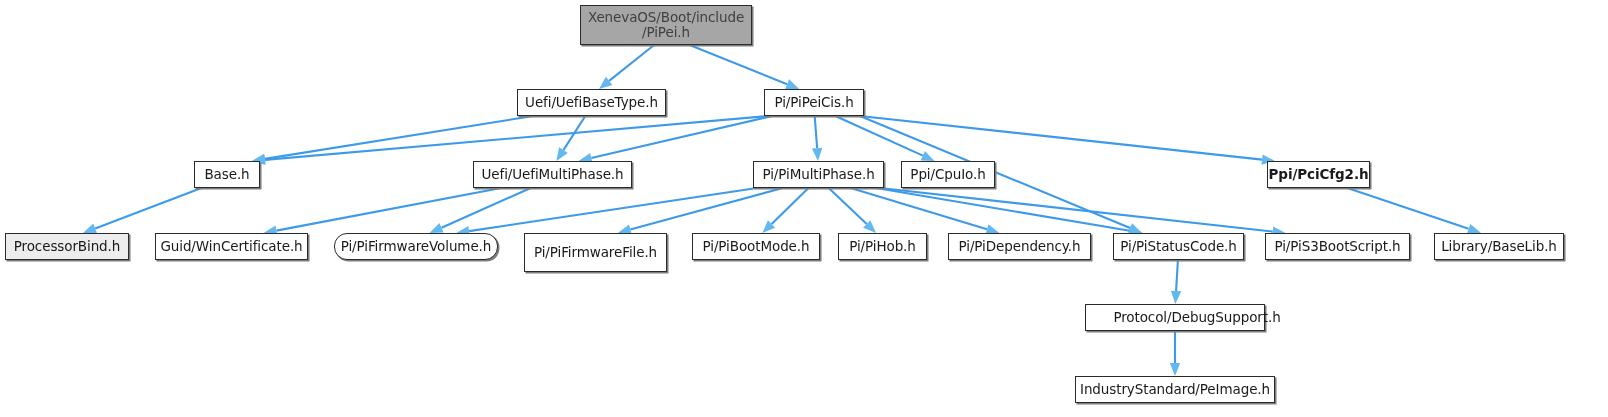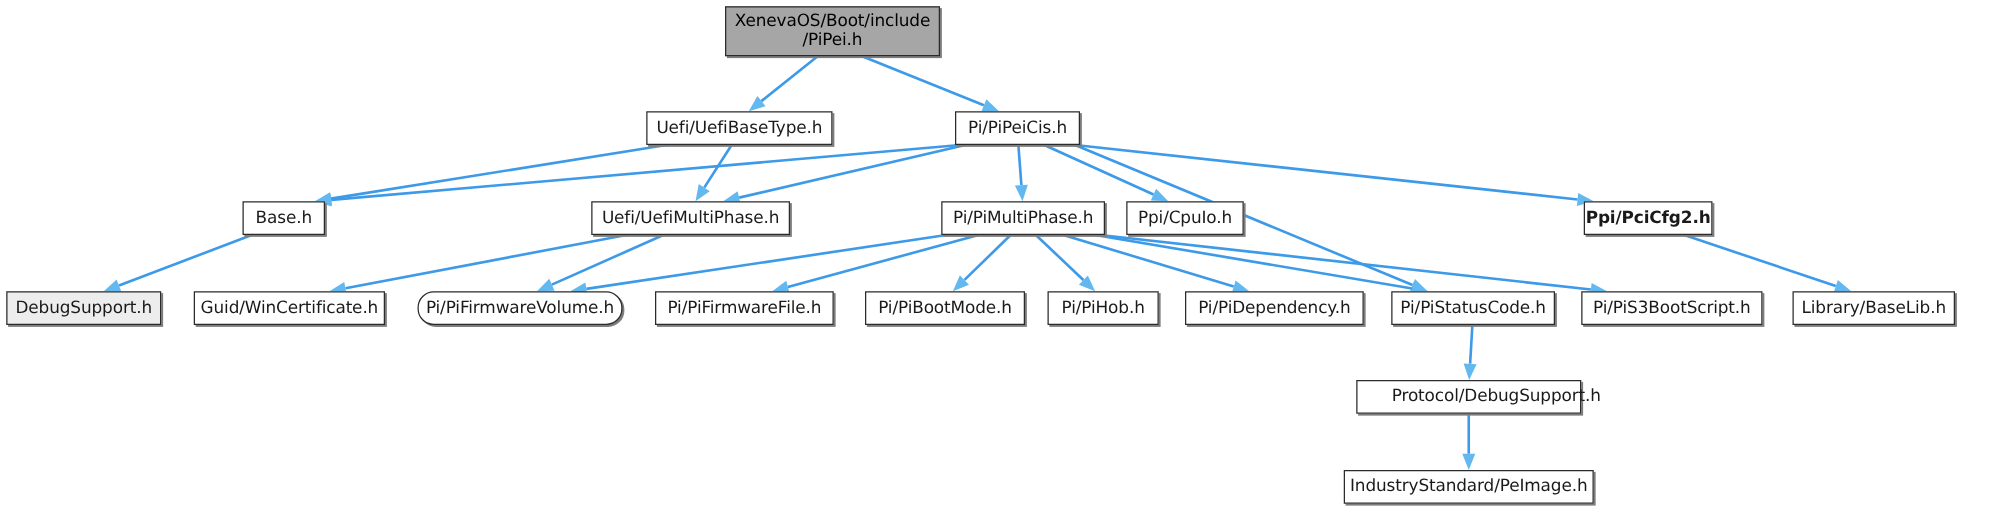--- a/index.html
+++ b/index.html
@@ -97,33 +97,33 @@
       <polygon class="edge-head" fill="#63b8ef" points="1142.5,233.0 1128.8,236.0 1130.5,225.7"></polygon>
       <path class="edge-path" stroke="#3d9ae8" d="M880.0,188.0 L1272.7,231.6"></path>
       <polygon class="edge-head" fill="#63b8ef" points="1285.6,233.0 1272.1,236.7 1273.3,226.4"></polygon>
       <path class="edge-path" stroke="#3d9ae8" d="M1347.4,188.0 L1468.6,228.8"></path>
       <polygon class="edge-head" fill="#63b8ef" points="1481.0,233.0 1467.0,233.8 1470.3,223.9"></polygon>
       <path class="edge-path" stroke="#3d9ae8" d="M1177.9,260.0 L1176.1,291.0"></path>
       <polygon class="edge-head" fill="#63b8ef" points="1175.3,304.0 1170.9,290.7 1181.3,291.3"></polygon>
       <path class="edge-path" stroke="#3d9ae8" d="M1175.0,331.0 L1175.0,363.0"></path>
       <polygon class="edge-head" fill="#63b8ef" points="1175.0,376.0 1169.8,363.0 1180.2,363.0"></polygon>
     </svg>
-<div class="node fill-root" style="left: 580px; top: 5px; width: 172px; height: 40px; border-color: rgb(43, 43, 43); color: #000000;">XenevaOS/Boot/include
+<div class="node fill-root" style="left: 580px; top: 5px; width: 172px; height: 40px; border-color: rgb(43, 43, 43); color: #404040;">XenevaOS/Boot/include
 /PiPei.h</div>
     <div class="node" style="left: 517px; top: 89px; width: 149px; height: 27px; border-color: rgb(43, 43, 43); color: rgb(26, 26, 26);">Uefi/UefiBaseType.h</div>
     <div class="node" style="left: 764px; top: 89px; width: 100px; height: 27px; border-color: rgb(43, 43, 43); color: rgb(26, 26, 26);">Pi/PiPeiCis.h</div>
     <div class="node" style="left: 194px; top: 161px; width: 66px; height: 27px; border-color: rgb(43, 43, 43); color: rgb(26, 26, 26);">Base.h</div>
     <div class="node" style="left: 473px; top: 161px; width: 159px; height: 27px; border-color: rgb(43, 43, 43); color: rgb(26, 26, 26);">Uefi/UefiMultiPhase.h</div>
     <div class="node" style="left: 753px; top: 161px; width: 131px; height: 27px; border-color: rgb(43, 43, 43); color: rgb(26, 26, 26);">Pi/PiMultiPhase.h</div>
     <div class="node" style="left: 901px; top: 161px; width: 94px; height: 27px; border-color: rgb(43, 43, 43); color: rgb(26, 26, 26);">Ppi/CpuIo.h</div>
     <div class="node" style="left: 1267px; top: 161px; width: 103px; height: 27px; border-color: rgb(43, 43, 43); color: rgb(26, 26, 26); font-weight: bold;">Ppi/PciCfg2.h</div>
-    <div class="node fill-grey" style="left: 5px; top: 233px; width: 124px; height: 27px; border-color: rgb(43, 43, 43); color: rgb(26, 26, 26);">DebugSupport.h</div>
+    <div class="node fill-grey" style="left: 5px; top: 233px; width: 124px; height: 27px; border-color: rgb(43, 43, 43); color: rgb(26, 26, 26);">ProcessorBind.h</div>
     <div class="node" style="left: 155px; top: 233px; width: 153px; height: 27px; border-color: rgb(43, 43, 43); color: rgb(26, 26, 26);">Guid/WinCertificate.h</div>
     <div class="node" style="left: 334px; top: 233px; width: 164px; height: 27px; border-color: rgb(43, 43, 43); color: rgb(26, 26, 26); border-radius: 13px;">Pi/PiFirmwareVolume.h</div>
-    <div class="node" style="left: 524px; top: 233px; width: 143px; height: 27px; border-color: rgb(43, 43, 43); color: rgb(26, 26, 26);">Pi/PiFirmwareFile.h</div>
+    <div class="node" style="left: 524px; top: 233px; width: 143px; height: 39px; border-color: rgb(43, 43, 43); color: rgb(26, 26, 26);">Pi/PiFirmwareFile.h</div>
     <div class="node" style="left: 692px; top: 233px; width: 128px; height: 27px; border-color: rgb(43, 43, 43); color: rgb(26, 26, 26);">Pi/PiBootMode.h</div>
     <div class="node" style="left: 838px; top: 233px; width: 89px; height: 27px; border-color: rgb(43, 43, 43); color: rgb(26, 26, 26);">Pi/PiHob.h</div>
     <div class="node" style="left: 948px; top: 233px; width: 143px; height: 27px; border-color: rgb(43, 43, 43); color: rgb(26, 26, 26);">Pi/PiDependency.h</div>
     <div class="node" style="left: 1113px; top: 233px; width: 131px; height: 27px; border-color: rgb(43, 43, 43); color: rgb(26, 26, 26);">Pi/PiStatusCode.h</div>
     <div class="node" style="left: 1265px; top: 233px; width: 145px; height: 27px; border-color: rgb(43, 43, 43); color: rgb(26, 26, 26);">Pi/PiS3BootScript.h</div>
     <div class="node" style="left: 1434px; top: 233px; width: 130px; height: 27px; border-color: rgb(43, 43, 43); color: rgb(26, 26, 26);">Library/BaseLib.h</div>
     <div class="node" style="left: 1085px; top: 304px; width: 180px; height: 27px; border-color: rgb(43, 43, 43); color: rgb(26, 26, 26); padding-left: 44px;">Protocol/DebugSupport.h</div>
     <div class="node" style="left: 1075px; top: 376px; width: 200px; height: 27px; border-color: rgb(43, 43, 43); color: rgb(26, 26, 26);">IndustryStandard/PeImage.h</div>
   </div>
 

